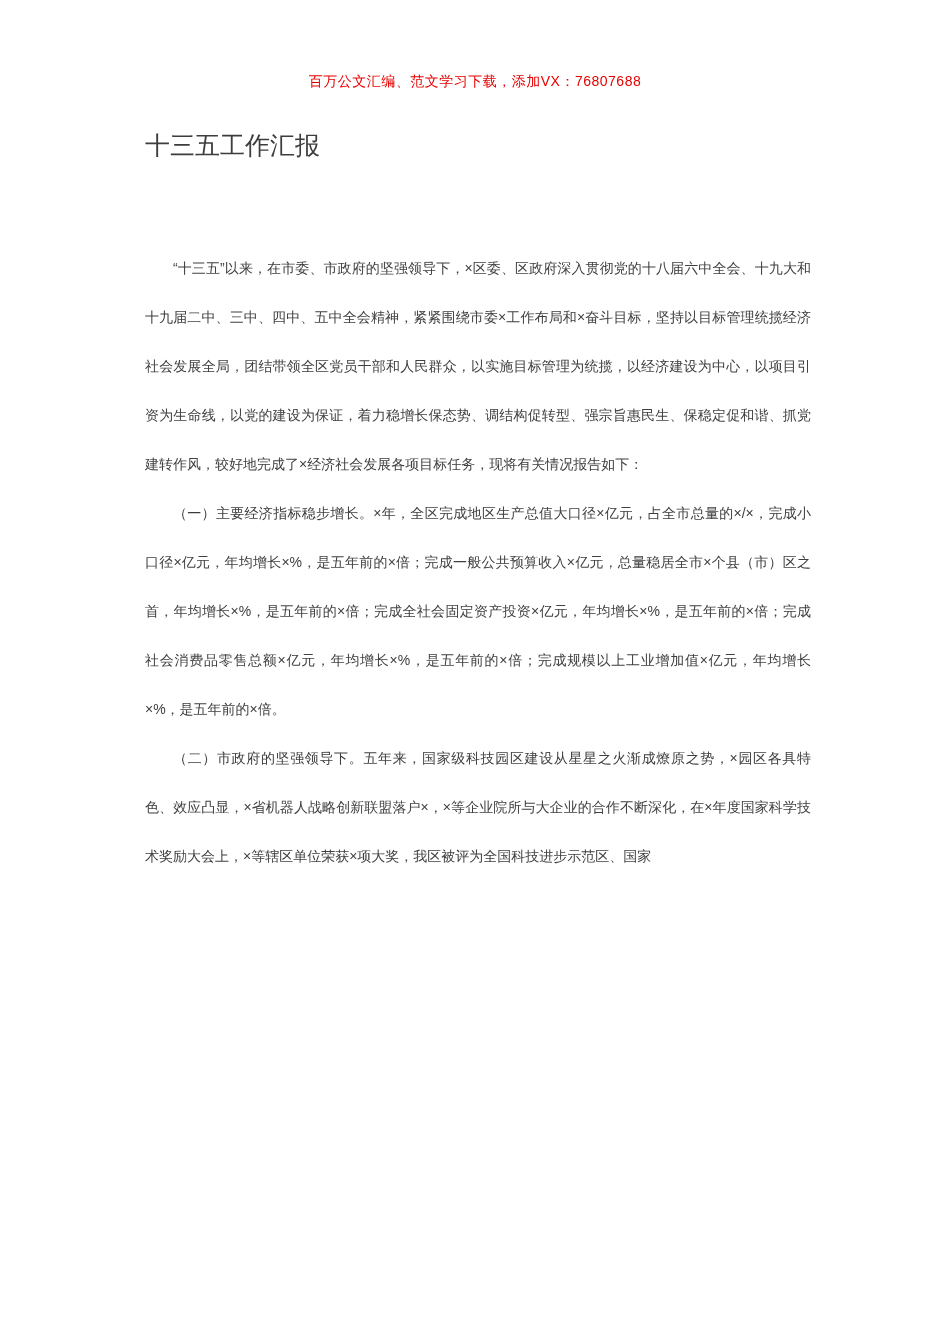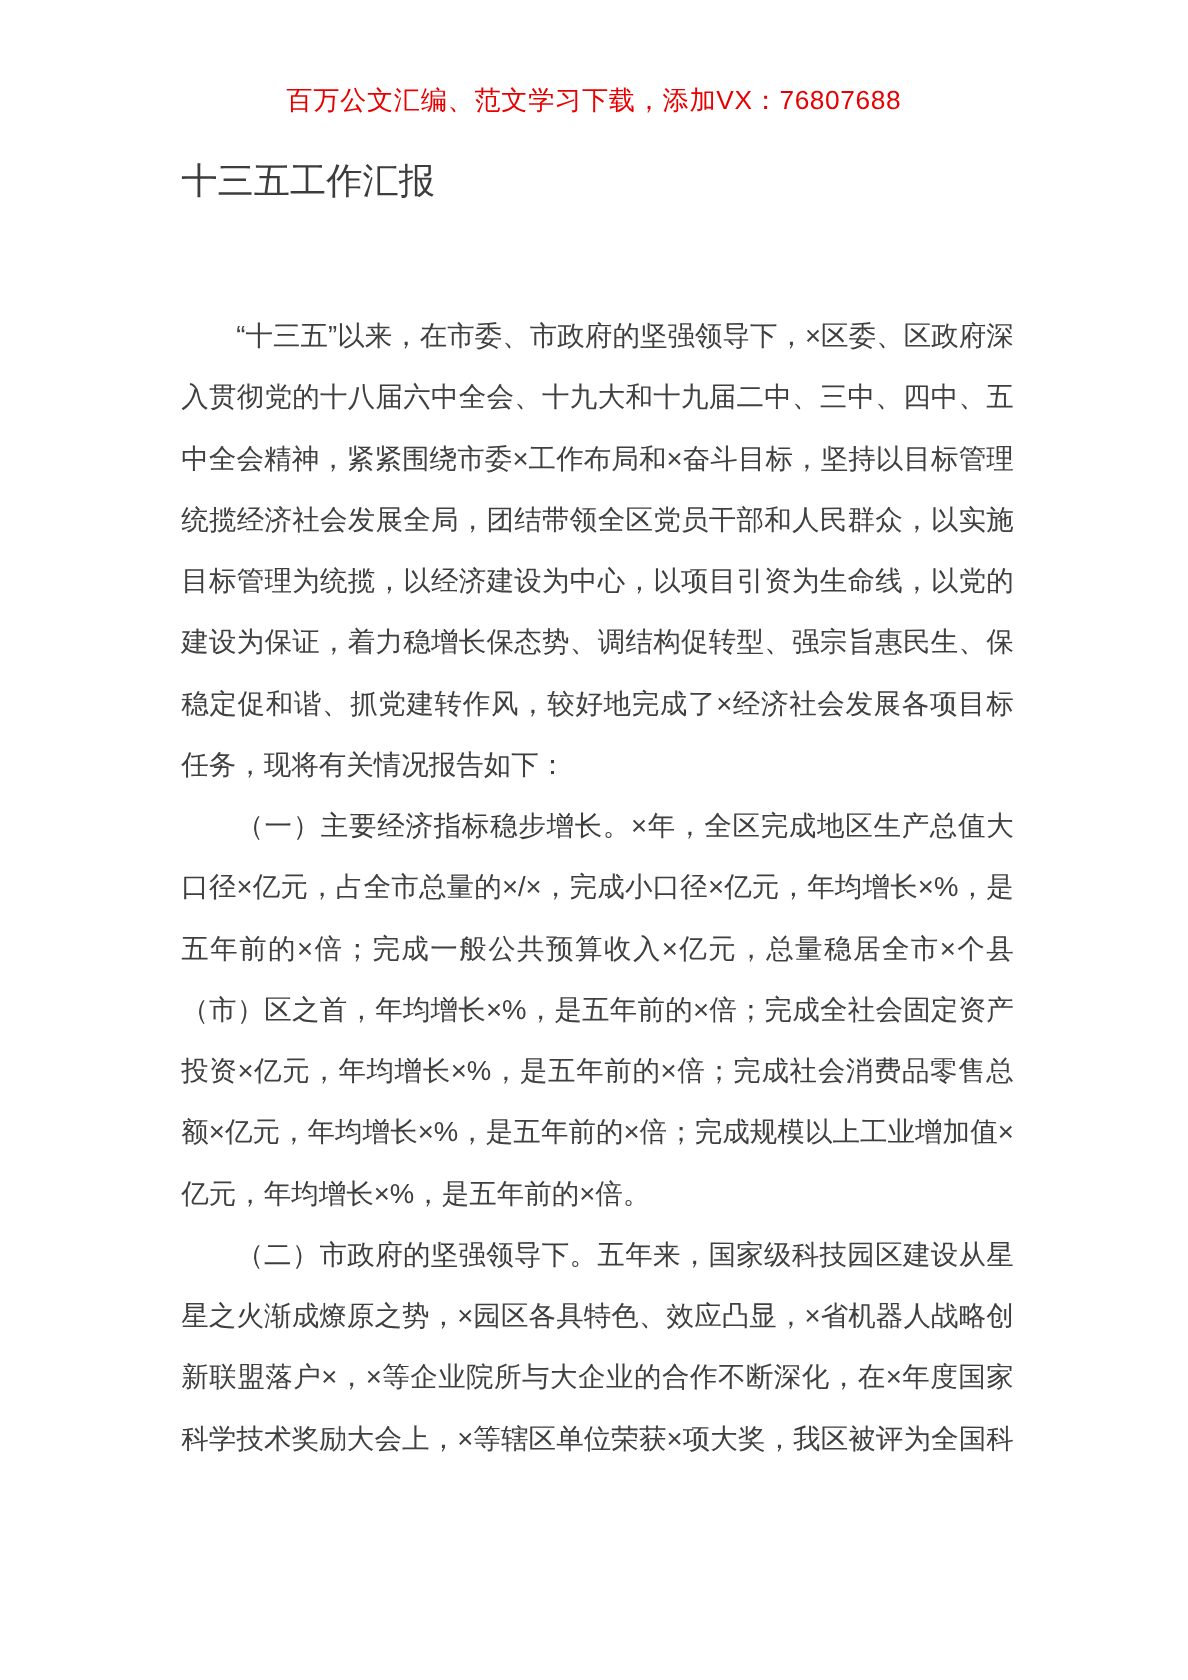--- a/index.html
+++ b/index.html
@@ -11,36 +11,36 @@
     position: relative;
     width: 950px;
     height: 1344px;
     background: #ffffff;
     overflow: hidden;
     font-family: "Liberation Sans", sans-serif;
   }
   .promo {
     margin-top: 66px;
     text-align: center;
-    font-size: 21px;
+    font-size: 14px;
     line-height: 30px;
     color: #e80000;
     letter-spacing: 0.5px;
   }
   .doc-title {
     margin: 30px 0 0 145px;
-    font-size: 29px;
+    font-size: 25px;
     line-height: 38px;
     font-weight: 400;
     color: #3d3d3d;
   }
   .doc-body {
     margin: 80px 139px 0 145px;
     width: 666px;
-    font-size: 22px;
+    font-size: 14px;
     line-height: 49px;
     color: #404040;
     text-align: justify;
     text-justify: inter-ideograph;
   }
   .para {
     margin: 0;
     padding: 0;
     text-indent: 2em;
   }

